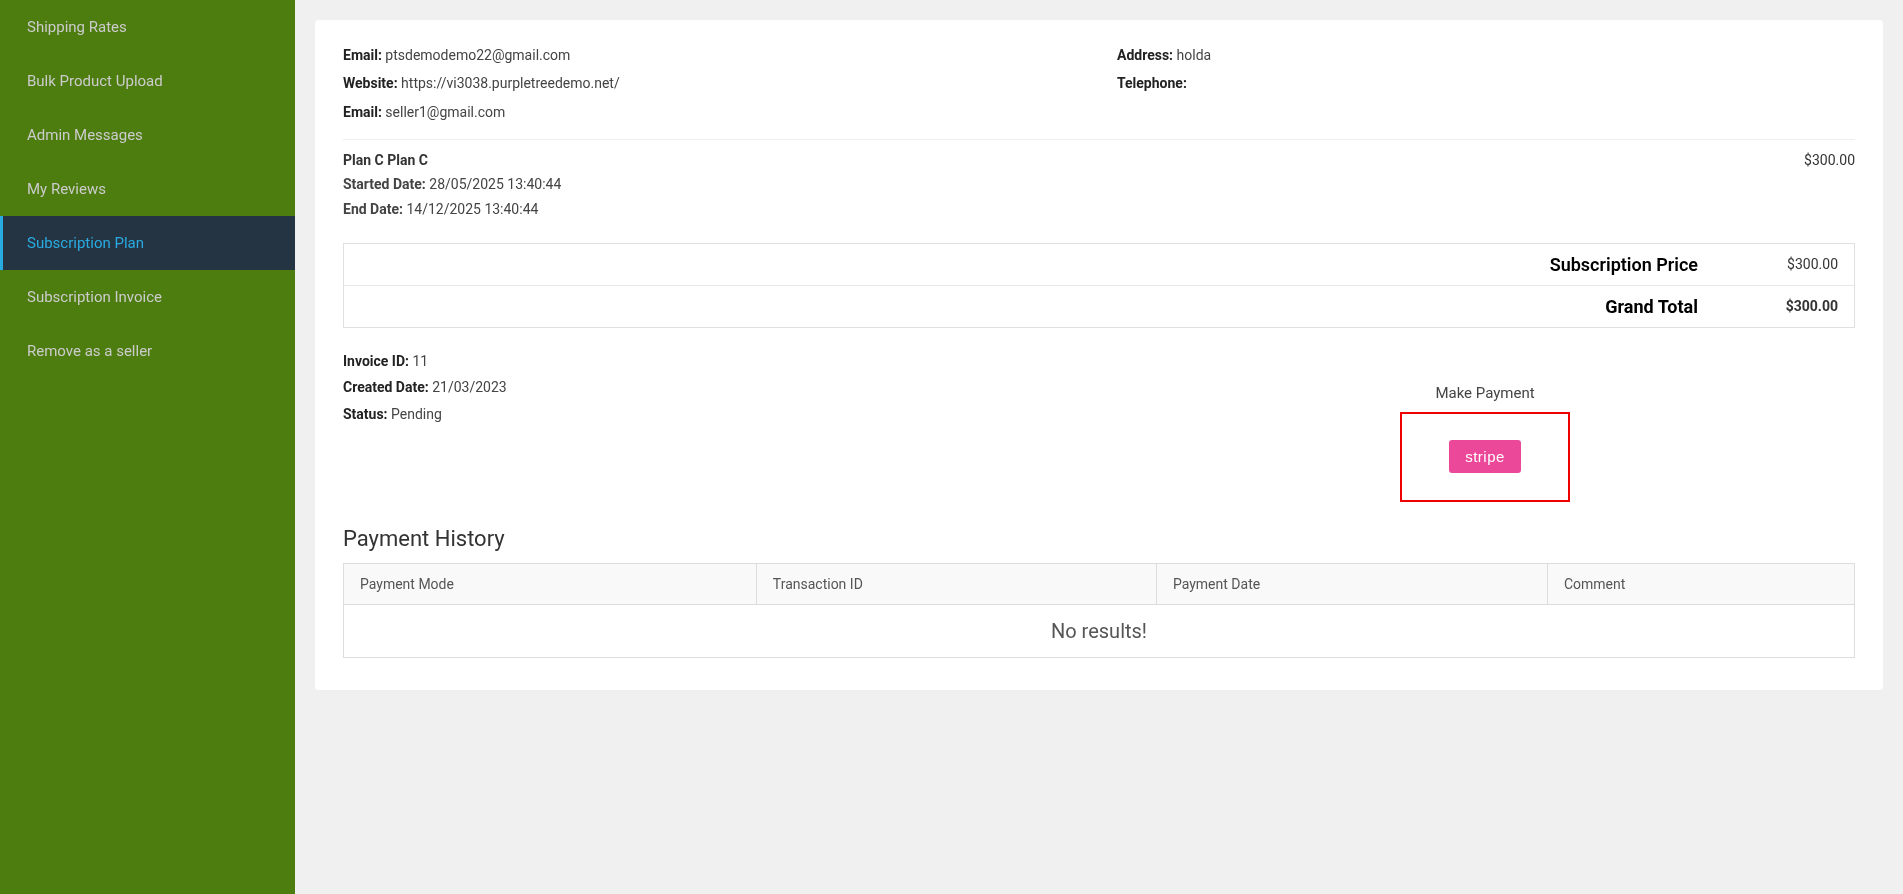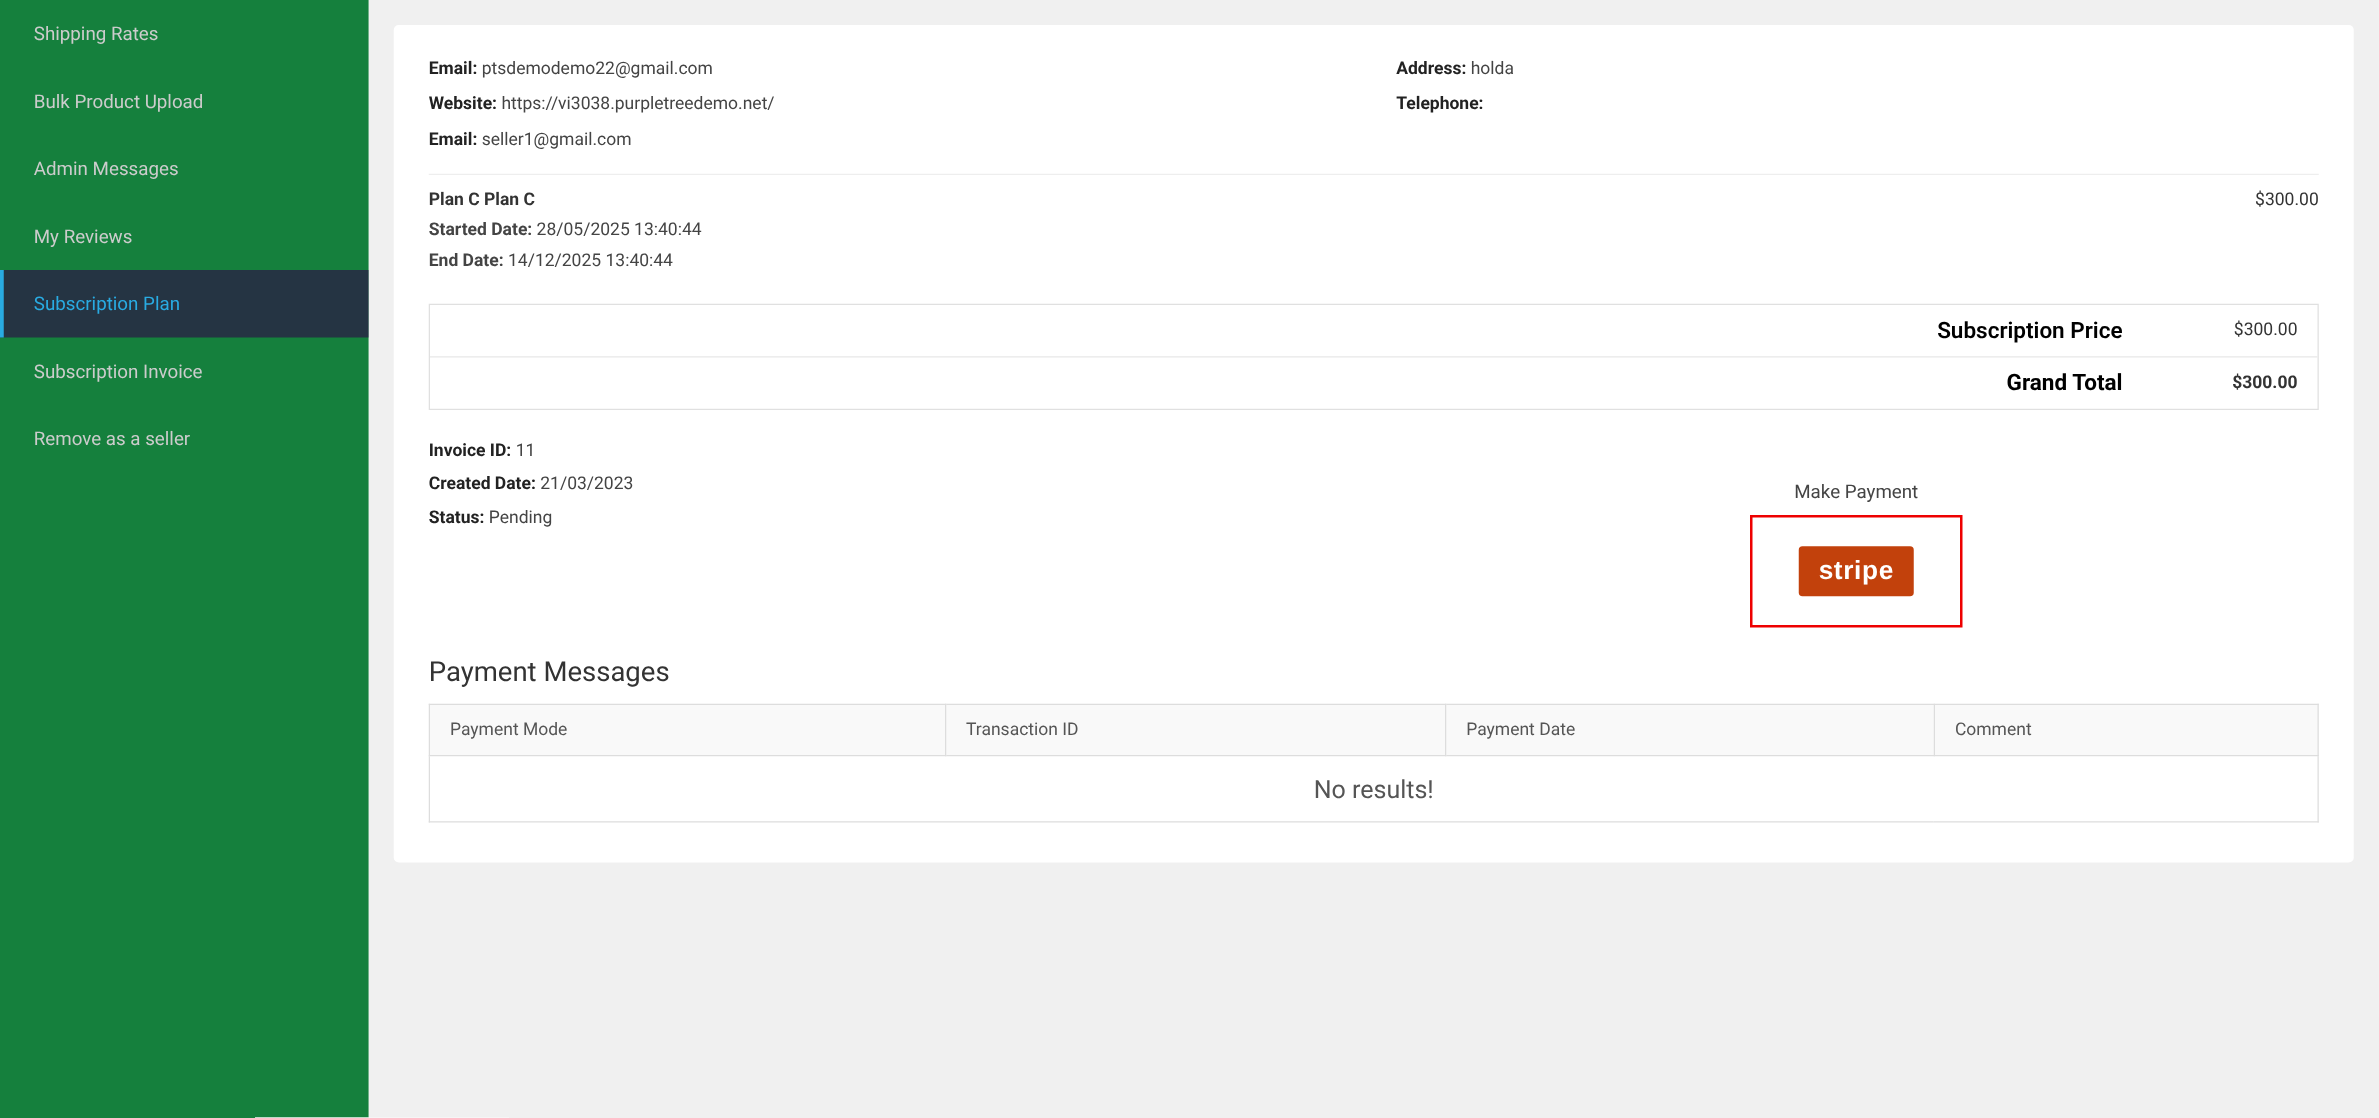--- a/index.html
+++ b/index.html
@@ -9,21 +9,21 @@
       display: flex;
       min-height: 894px;
       font-size: 14px;
       color: #333;
     }
 
     
     .sidebar {
       width: 295px;
       min-width: 295px;
-      background: #15803d;
+      background: #4d7c0f;
       color: #ccc;
       display: flex;
       flex-direction: column;
       min-height: 894px;
     }
     .sidebar-item {
       padding: 18px 24px;
       cursor: pointer;
       font-size: 15px;
       color: #ccc;
@@ -162,24 +162,24 @@
     .payment-box {
       border: 2px solid #e00;
       padding: 16px 20px;
       display: inline-flex;
       align-items: center;
       justify-content: center;
       min-width: 170px;
       min-height: 90px;
     }
     .stripe-btn {
-      background: #c2410c;
+      background: #ec4899;
       color: #fff;
-      font-weight: 700;
-      font-size: 21px;
+      font-weight: 400;
+      font-size: 15px;
       padding: 8px 16px;
       border-radius: 3px;
       cursor: pointer;
       border: none;
       letter-spacing: 0.5px;
     }
 
     
     .section-title {
       font-size: 22px;
@@ -322,21 +322,21 @@
         </div>
       </div>
       <div class="invoice-right">
         <div class="make-payment-label">Make Payment</div>
         <div class="payment-box">
           <button class="stripe-btn">stripe</button>
         </div>
       </div>
     </div>
 
-    <h2 class="section-title">Payment Messages</h2>
+    <h2 class="section-title">Payment History</h2>
     <table class="payment-table">
       <thead>
         <tr>
           <th>Payment Mode</th>
           <th>Transaction ID</th>
           <th>Payment Date</th>
           <th>Comment</th>
         </tr>
       </thead>
       <tbody>

